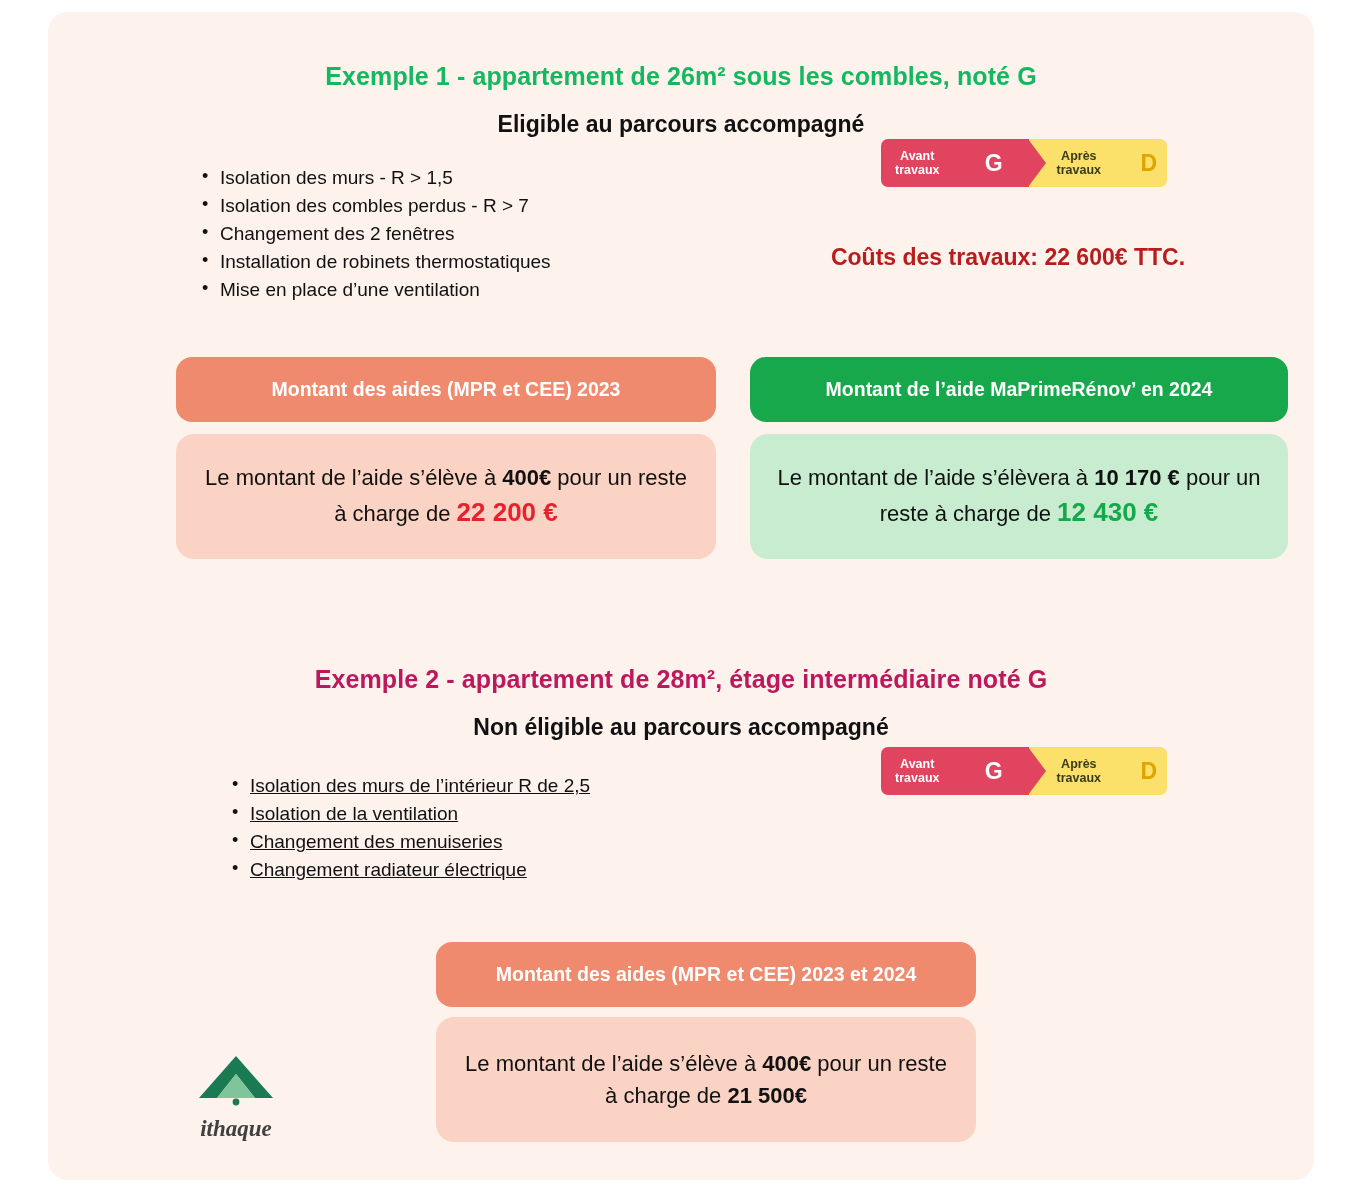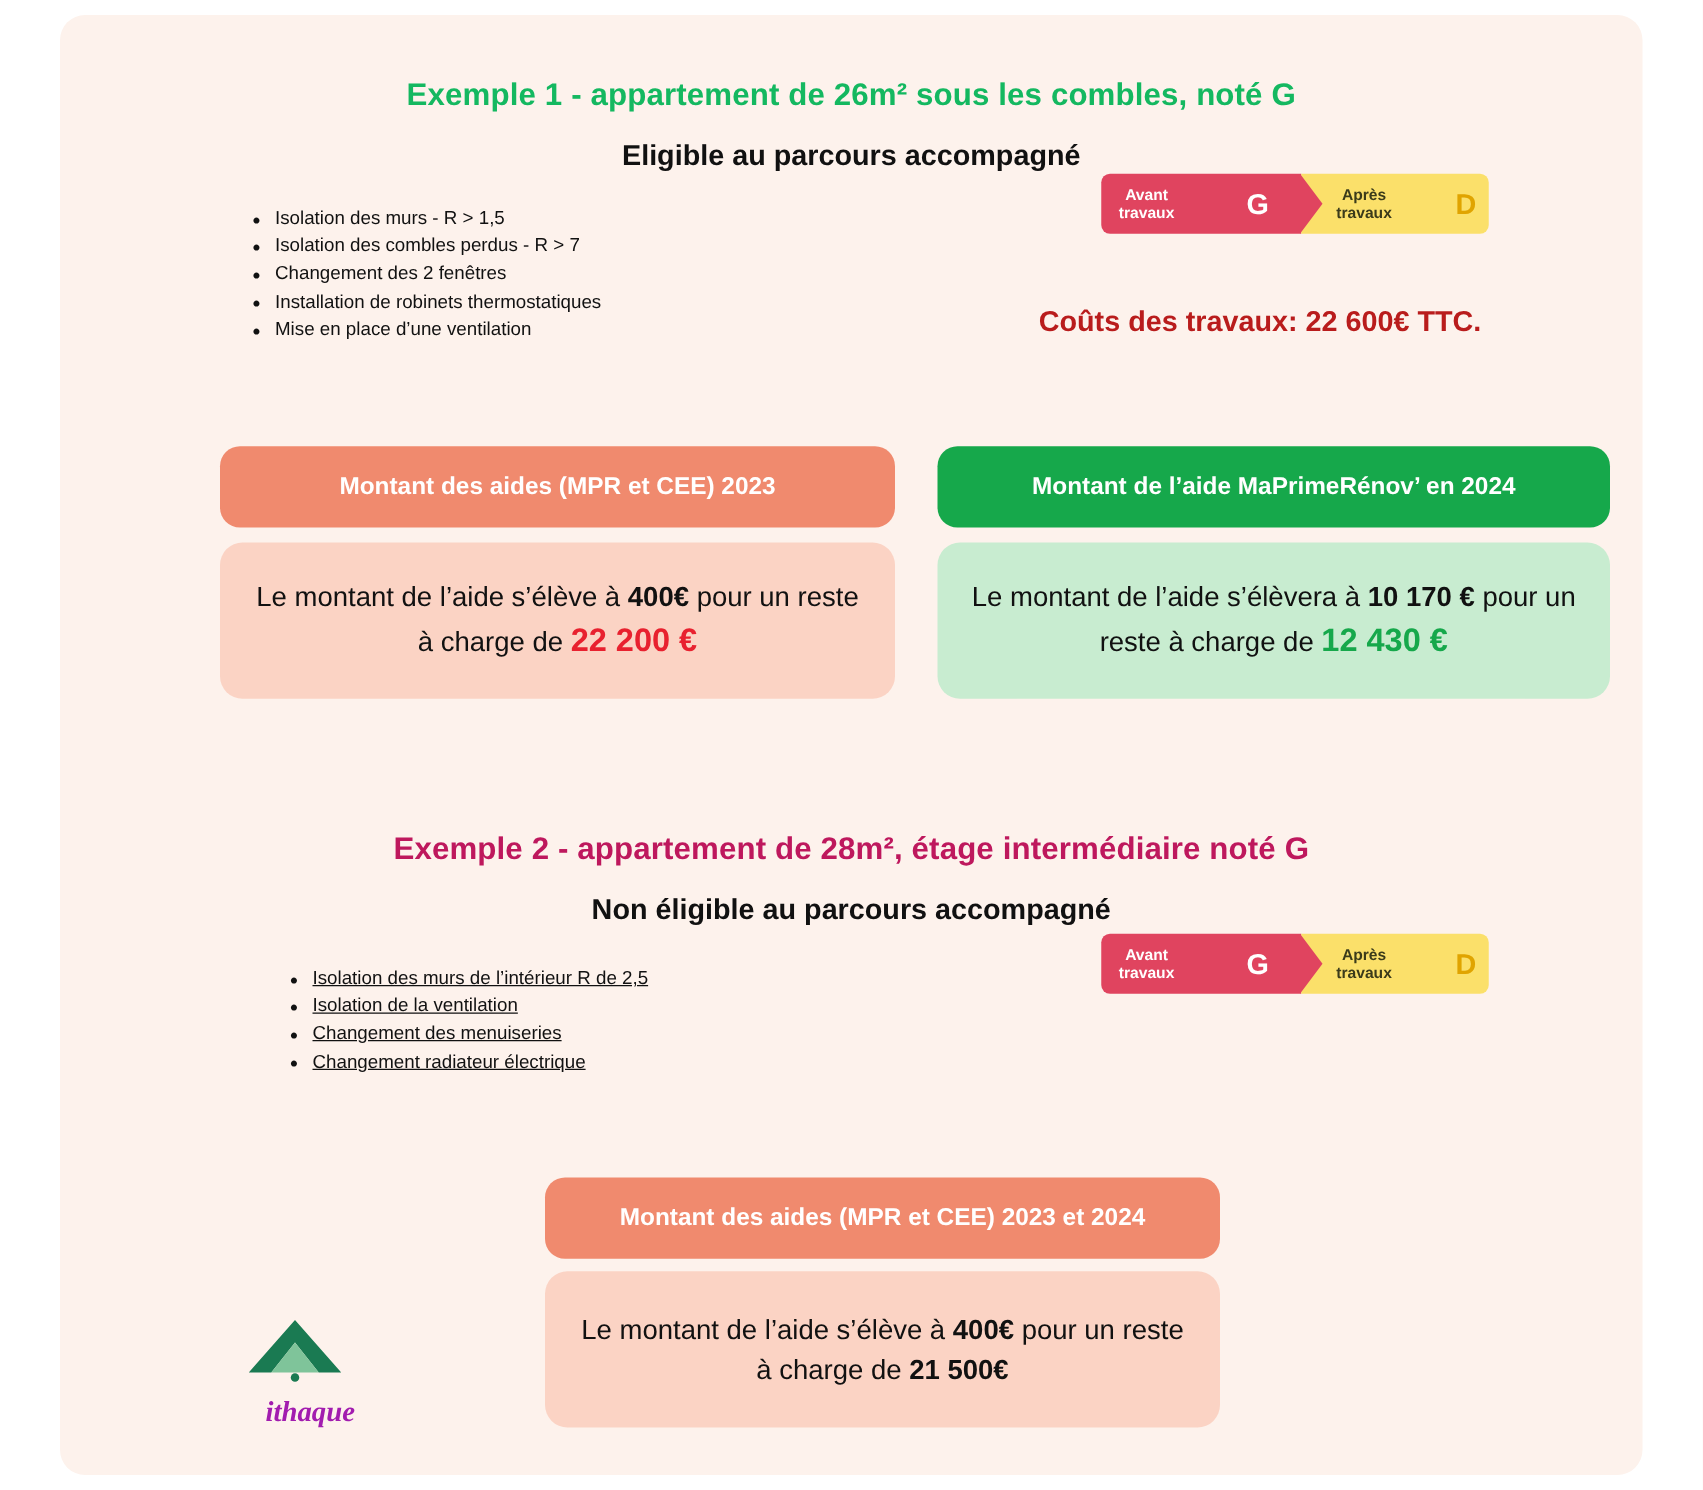--- a/index.html
+++ b/index.html
@@ -37,21 +37,21 @@
     font-size: 23px;
     font-weight: bold;
     color: #111111;
     margin-top: 20px;
   }
 
   ul.works {
     list-style: none;
     margin: 0;
     padding: 0;
-    font-size: 15px;
+    font-size: 19px;
     color: #111111;
     line-height: 1.48;
   }
   ul.works li {
     position: relative;
     padding-left: 20px;
   }
   ul.works li::before {
     content: "\2022";
     position: absolute;
@@ -66,21 +66,21 @@
     font-weight: bold;
     color: #b91c1c;
     text-align: center;
   }
 
   
   .dpe {
     display: flex;
     align-items: stretch;
     height: 48px;
-    width: 310px;
+    width: 286px;
     font-family: "Liberation Sans", sans-serif;
   }
   .dpe .seg {
     position: relative;
     display: flex;
     align-items: center;
     justify-content: space-between;
     padding: 0 10px 0 14px;
     box-sizing: border-box;
   }
@@ -164,23 +164,22 @@
     top: 1040px;
     width: 96px;
     text-align: center;
   }
   .logo .mark { width: 86px; height: 58px; margin: 0 auto; }
   .logo .name {
     font-family: "Liberation Serif", serif;
     font-weight: bold;
     font-style: italic;
     font-size: 23px;
-    color: #a21caf;
+    color: #404040;
     margin-top: 2px;
-    text-align: right;
   }
 </style>
 </head>
 <body>
 
 <div class="page">
 
   <div style="position:absolute; left:0; top:50px; width:1266px;">
     <div class="ex-title green">Exemple 1 - appartement de 26m² sous les combles, noté G</div>
     <div class="ex-sub">Eligible au parcours accompagné</div>

